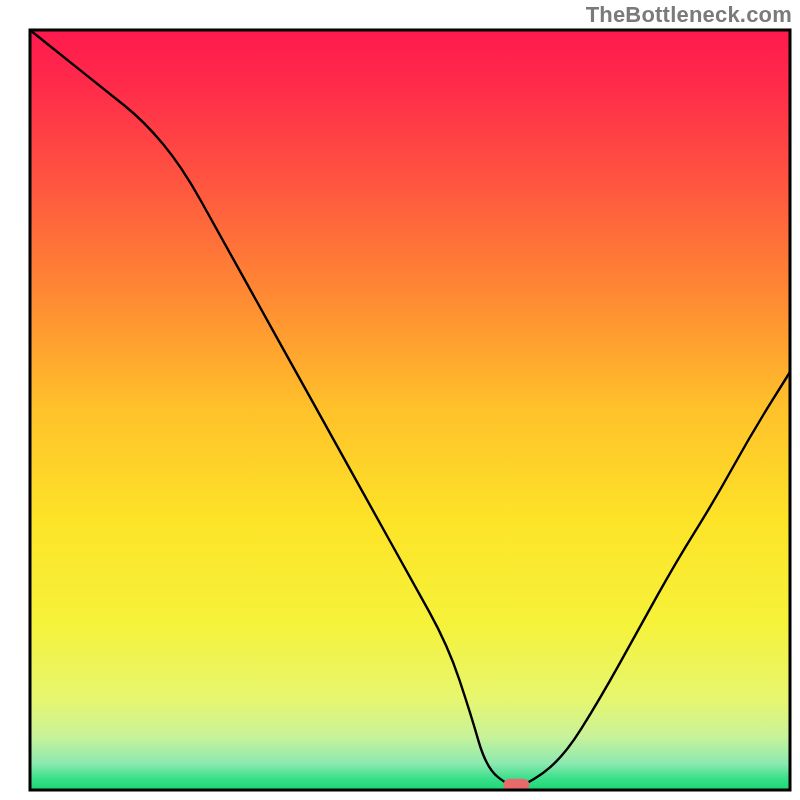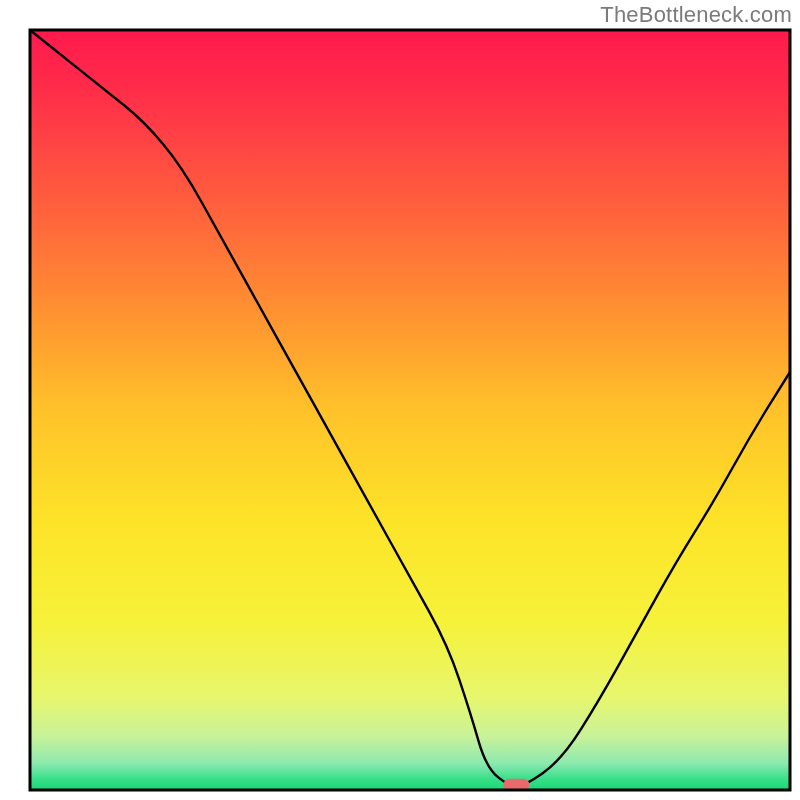--- a/index.html
+++ b/index.html
@@ -14,21 +14,21 @@
     position: relative;
     width: 800px;
     height: 800px;
   }
   .watermark {
     position: absolute;
     top: 2px;
     right: 8px;
     font-family: Arial, Helvetica, sans-serif;
     font-size: 22px;
-    font-weight: 400;
+    font-weight: 700;
     color: #7a7a7a;
     letter-spacing: 0.2px;
     z-index: 10;
   }
   svg {
     display: block;
   }
 </style>
 </head>
 <body>

